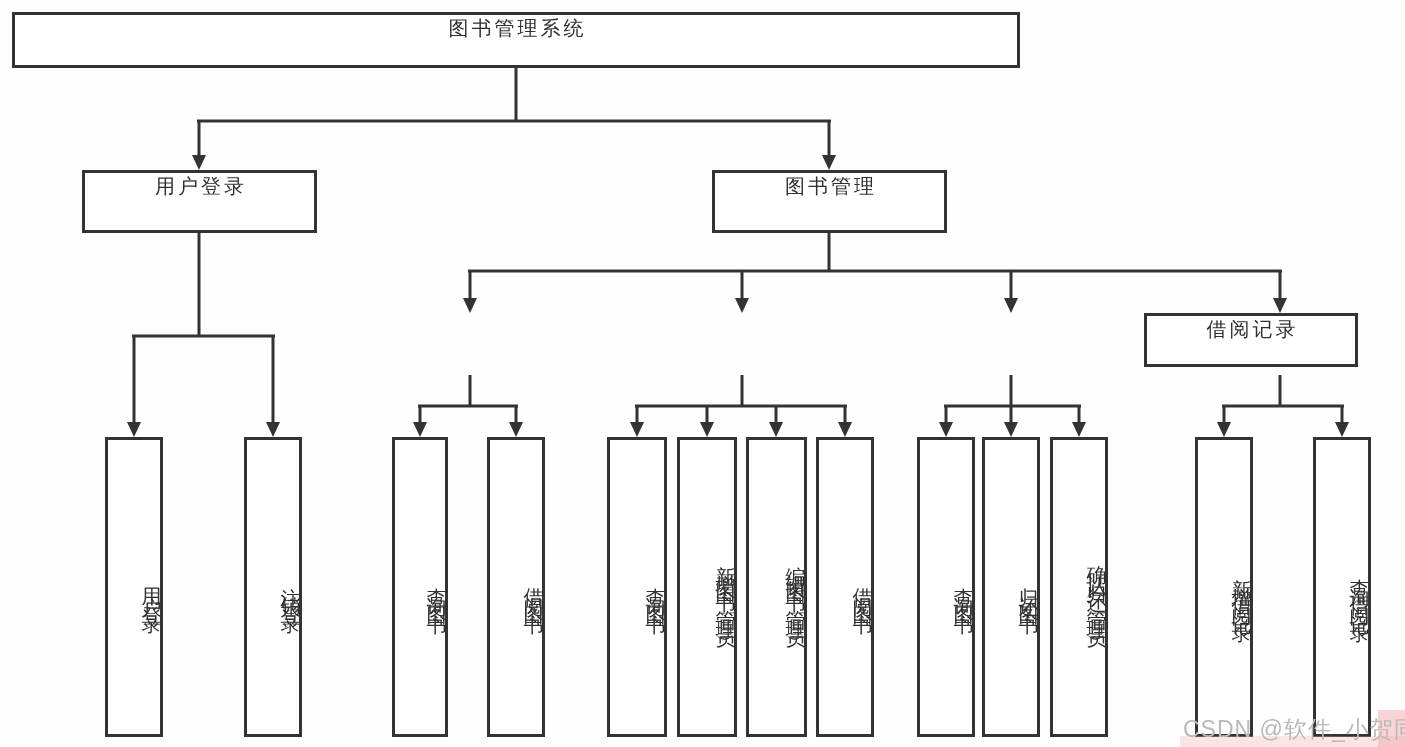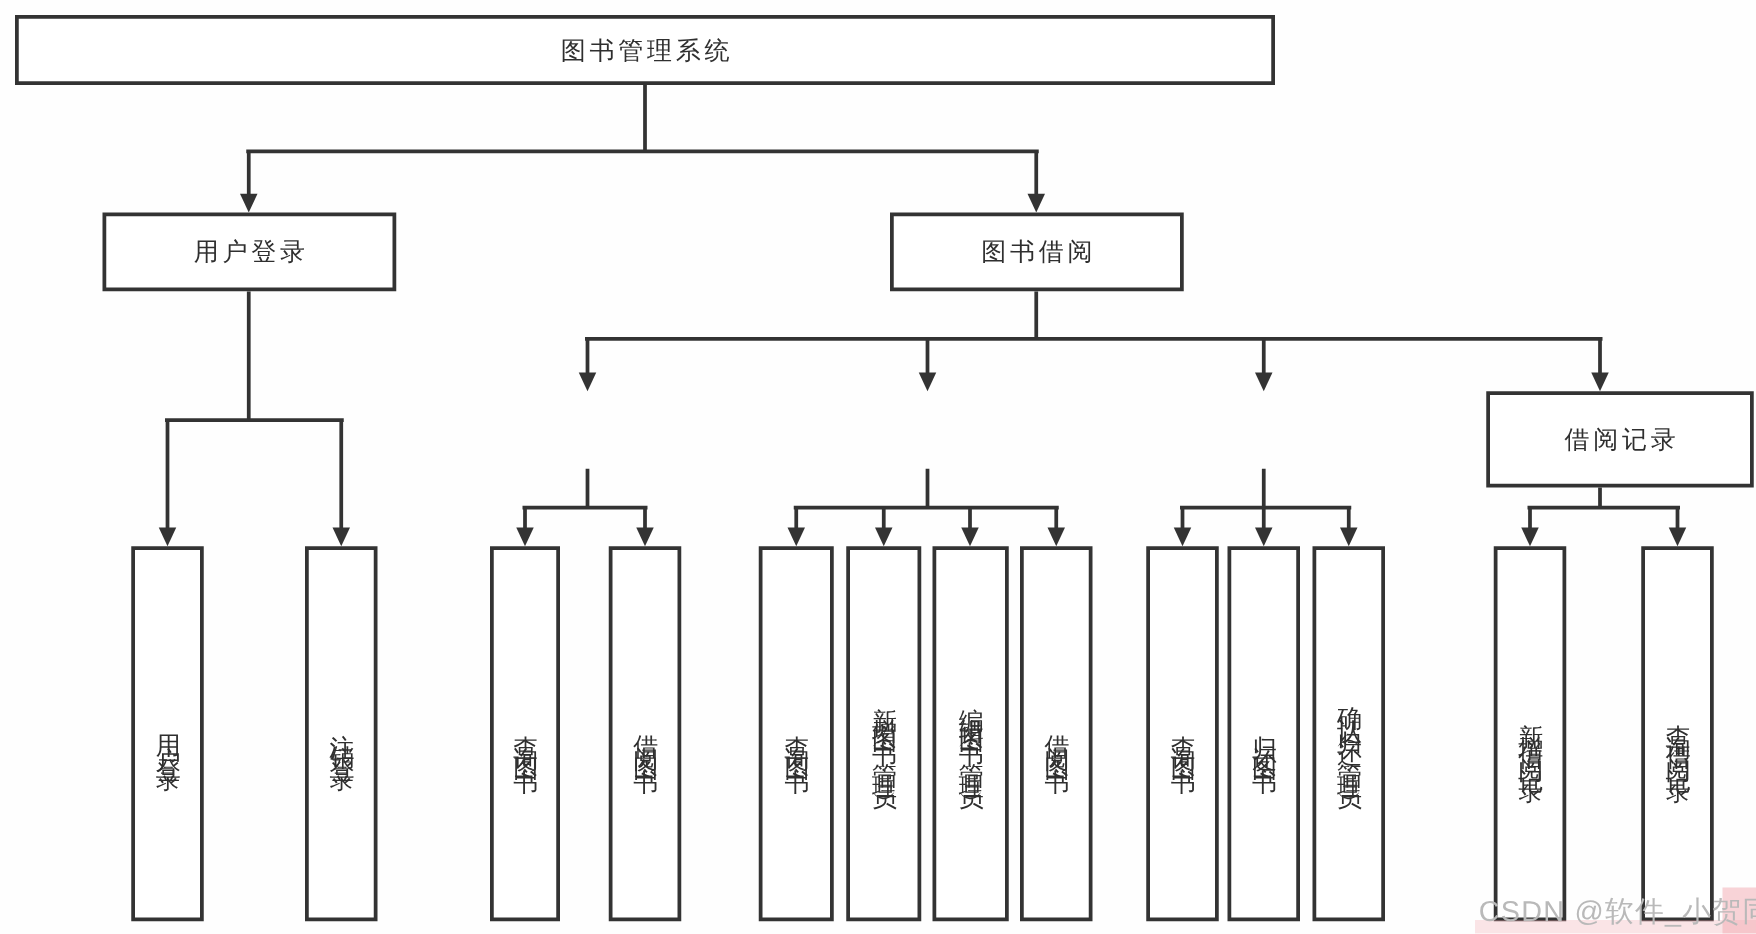--- a/index.html
+++ b/index.html
@@ -13,24 +13,25 @@
   }
   #connector-layer { position: absolute; left: 0; top: 0; width: 1405px; height: 747px; }
   .cline { stroke: var(--c-line, #333333); stroke-width: 3; fill: none; }
   .arrow { fill: var(--c-line, #333333); stroke: none; }
   .node {
     position: absolute;
     box-sizing: border-box;
     border: 3px solid var(--c-line, #333333);
     background: var(--c-box-bg, #ffffff);
     display: flex;
-    align-items: center;
+    align-items: flex-start;
     justify-content: center;
     color: var(--c-text, #2f2f2f);
     font-size: 20px;
+    font-family: Liberation Mono, monospace;
   }
   .node.h { letter-spacing: 3px; padding-left: 3px; }
   .node.root { font-size: 20px; }
   .node.v {
     writing-mode: vertical-rl;
     text-orientation: mixed;
     letter-spacing: 9px;
     line-height: 1;
     padding-top: 6px;
   }
@@ -116,24 +117,24 @@
   </svg>
 
   <div class="node h root" style="left:12px; top:12px; width:1008px; height:56px;">
     <span>图书管理系统</span>
   </div>
 
   <div class="node h" style="left:82px; top:170px; width:235px; height:63px;">
     <span>用户登录</span>
   </div>
   <div class="node h" style="left:712px; top:170px; width:235px; height:63px;">
-    <span>图书借阅</span>
+    <span>图书管理</span>
   </div>
 
-  <div class="node h" style="left:1189px; top:313px; width:214px; height:77px;">
+  <div class="node h" style="left:1144px; top:313px; width:214px; height:54px;">
     <span>借阅记录</span>
   </div>
 
   <div class="node v" style="left:105px; top:437px; width:58px; height:300px;">
     <span>用户登录</span>
   </div>
   <div class="node v" style="left:244px; top:437px; width:58px; height:300px;">
     <span>注销登录</span>
   </div>
 

